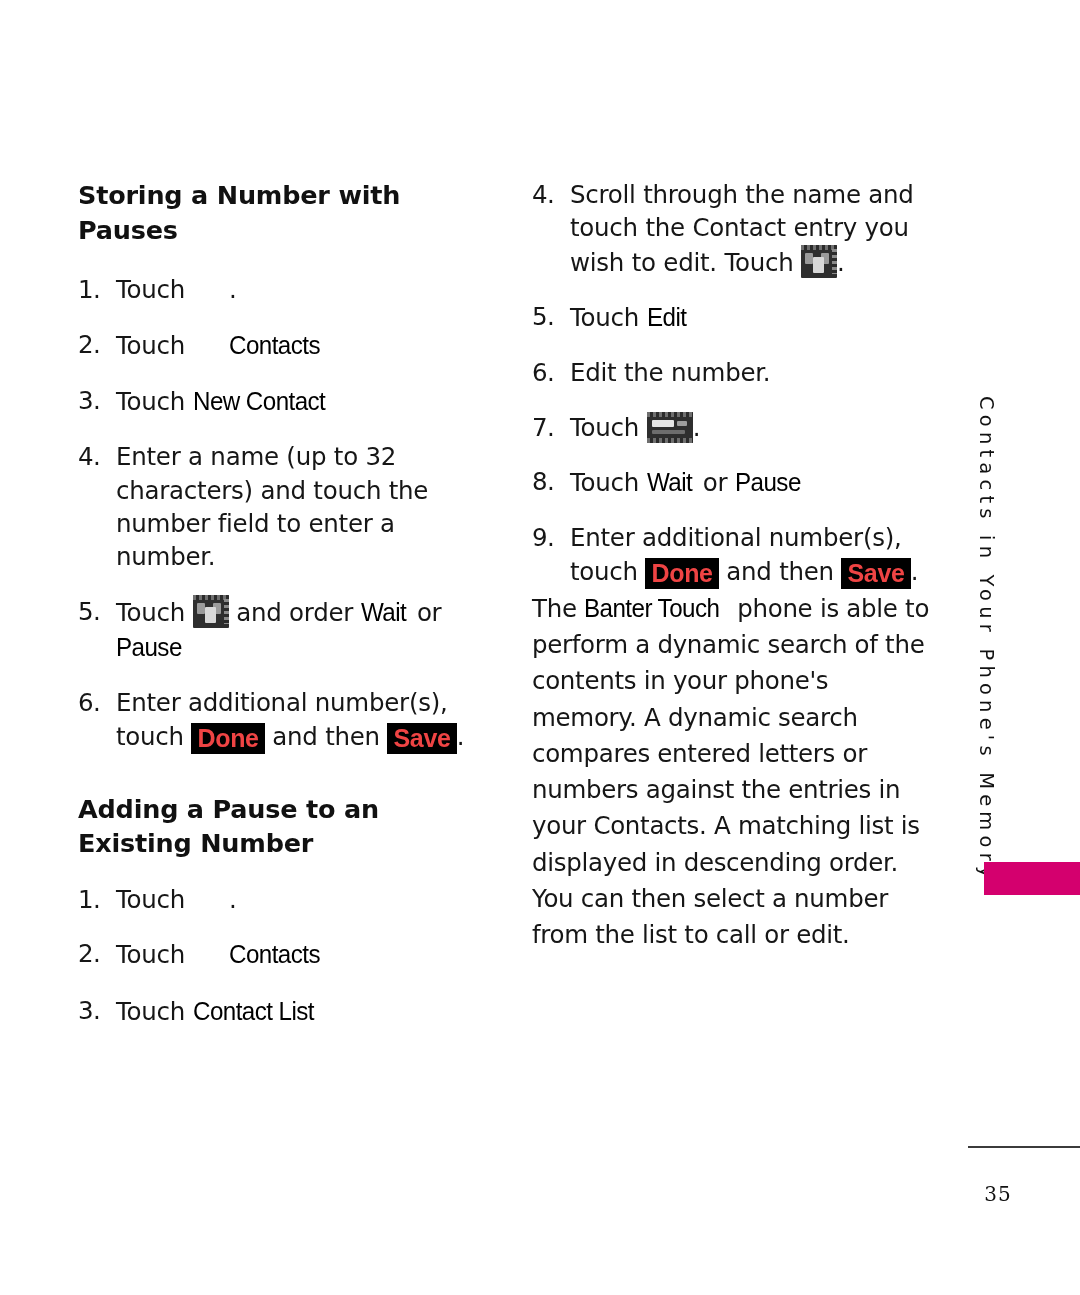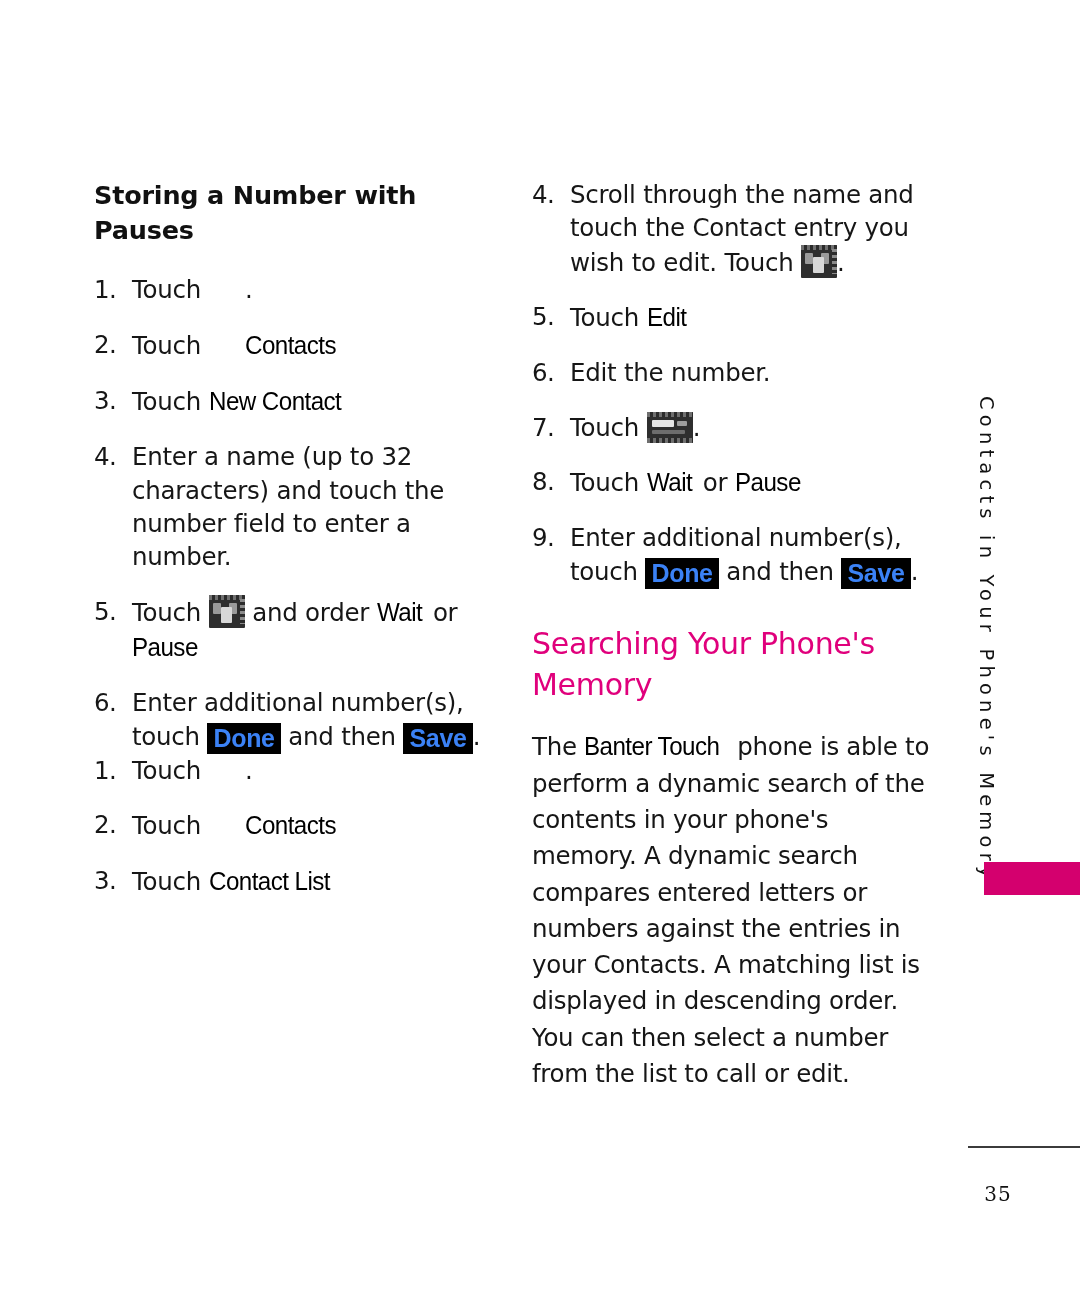--- a/index.html
+++ b/index.html
@@ -21,21 +21,21 @@
   .page {
     position: absolute;
     inset: 0;
   }
 
   
   .col {
     position: absolute;
     top: 178px;
   }
-  .col-left  { left: 94px;  width: 412px; }
+  .col-left  { left: 78px;  width: 412px; }
   .col-right { left: 532px; width: 400px; }
 
   
   .h-sub {
     font-family: "DejaVu Sans", sans-serif;
     font-weight: 700;
     font-size: 25.5px;
     line-height: 1.36;
     letter-spacing: -0.2px;
     color: #111111;
@@ -97,21 +97,21 @@
     transform: scaleX(0.93);
     display: inline-block;
     transform-origin: left center;
     color: #000;
   }
 
   
   .key {
     display: inline-block;
     background: #000000;
-    color: #3b82f6;
+    color: #ef4444;
     font-family: "Liberation Sans Narrow", "Liberation Sans", sans-serif;
     font-weight: 700;
     font-size: 25px;
     line-height: 1.12;
     padding: 1px 6px 2px 6px;
     letter-spacing: -0.3px;
     vertical-align: -2px;
   }
 
   
@@ -257,20 +257,21 @@
 
       <li>
         <span class="num">6.</span><span>Enter additional number(s), touch</span>
         <span class="key">Done</span>
         <span>and then</span>
         <span class="key">Save</span><span>.</span>
       </li>
 
     </ol>
 
+    <h2 class="h-sub two-line" style="margin-top:38px;">Adding a Pause to an Existing Number</h2>
 
     <ol class="steps">
 
       <li>
         <span class="num">1.</span><span>Touch</span><span class="thumb-missing"></span><span>.</span>
       </li>
 
       <li>
         <span class="num">2.</span><span>Touch</span><span class="thumb-missing"></span><span class="ui">Contacts</span>
       </li>
@@ -318,21 +319,20 @@
 
       <li>
         <span class="num">9.</span><span>Enter additional number(s), touch</span>
         <span class="key">Done</span>
         <span>and then</span>
         <span class="key">Save</span><span>.</span>
       </li>
 
     </ol>
 
-    <h1 class="h-section">Searching Your Phone's Memory</h1>
 
     <p class="body"><span>The</span>
       <span class="ui">Banter Touch</span>
       <span>phone is able to perform a dynamic search of the contents in your phone's memory. A dynamic search compares entered letters or numbers against the entries in your Contacts. A matching list is displayed in descending order. You can then select a number from the list to call or edit.</span></p>
   </div>
 
   <div class="side-tab-text">Contacts in Your Phone's Memory</div>
   <div class="side-tab-block"></div>
 
   <div class="footer-rule"></div>

